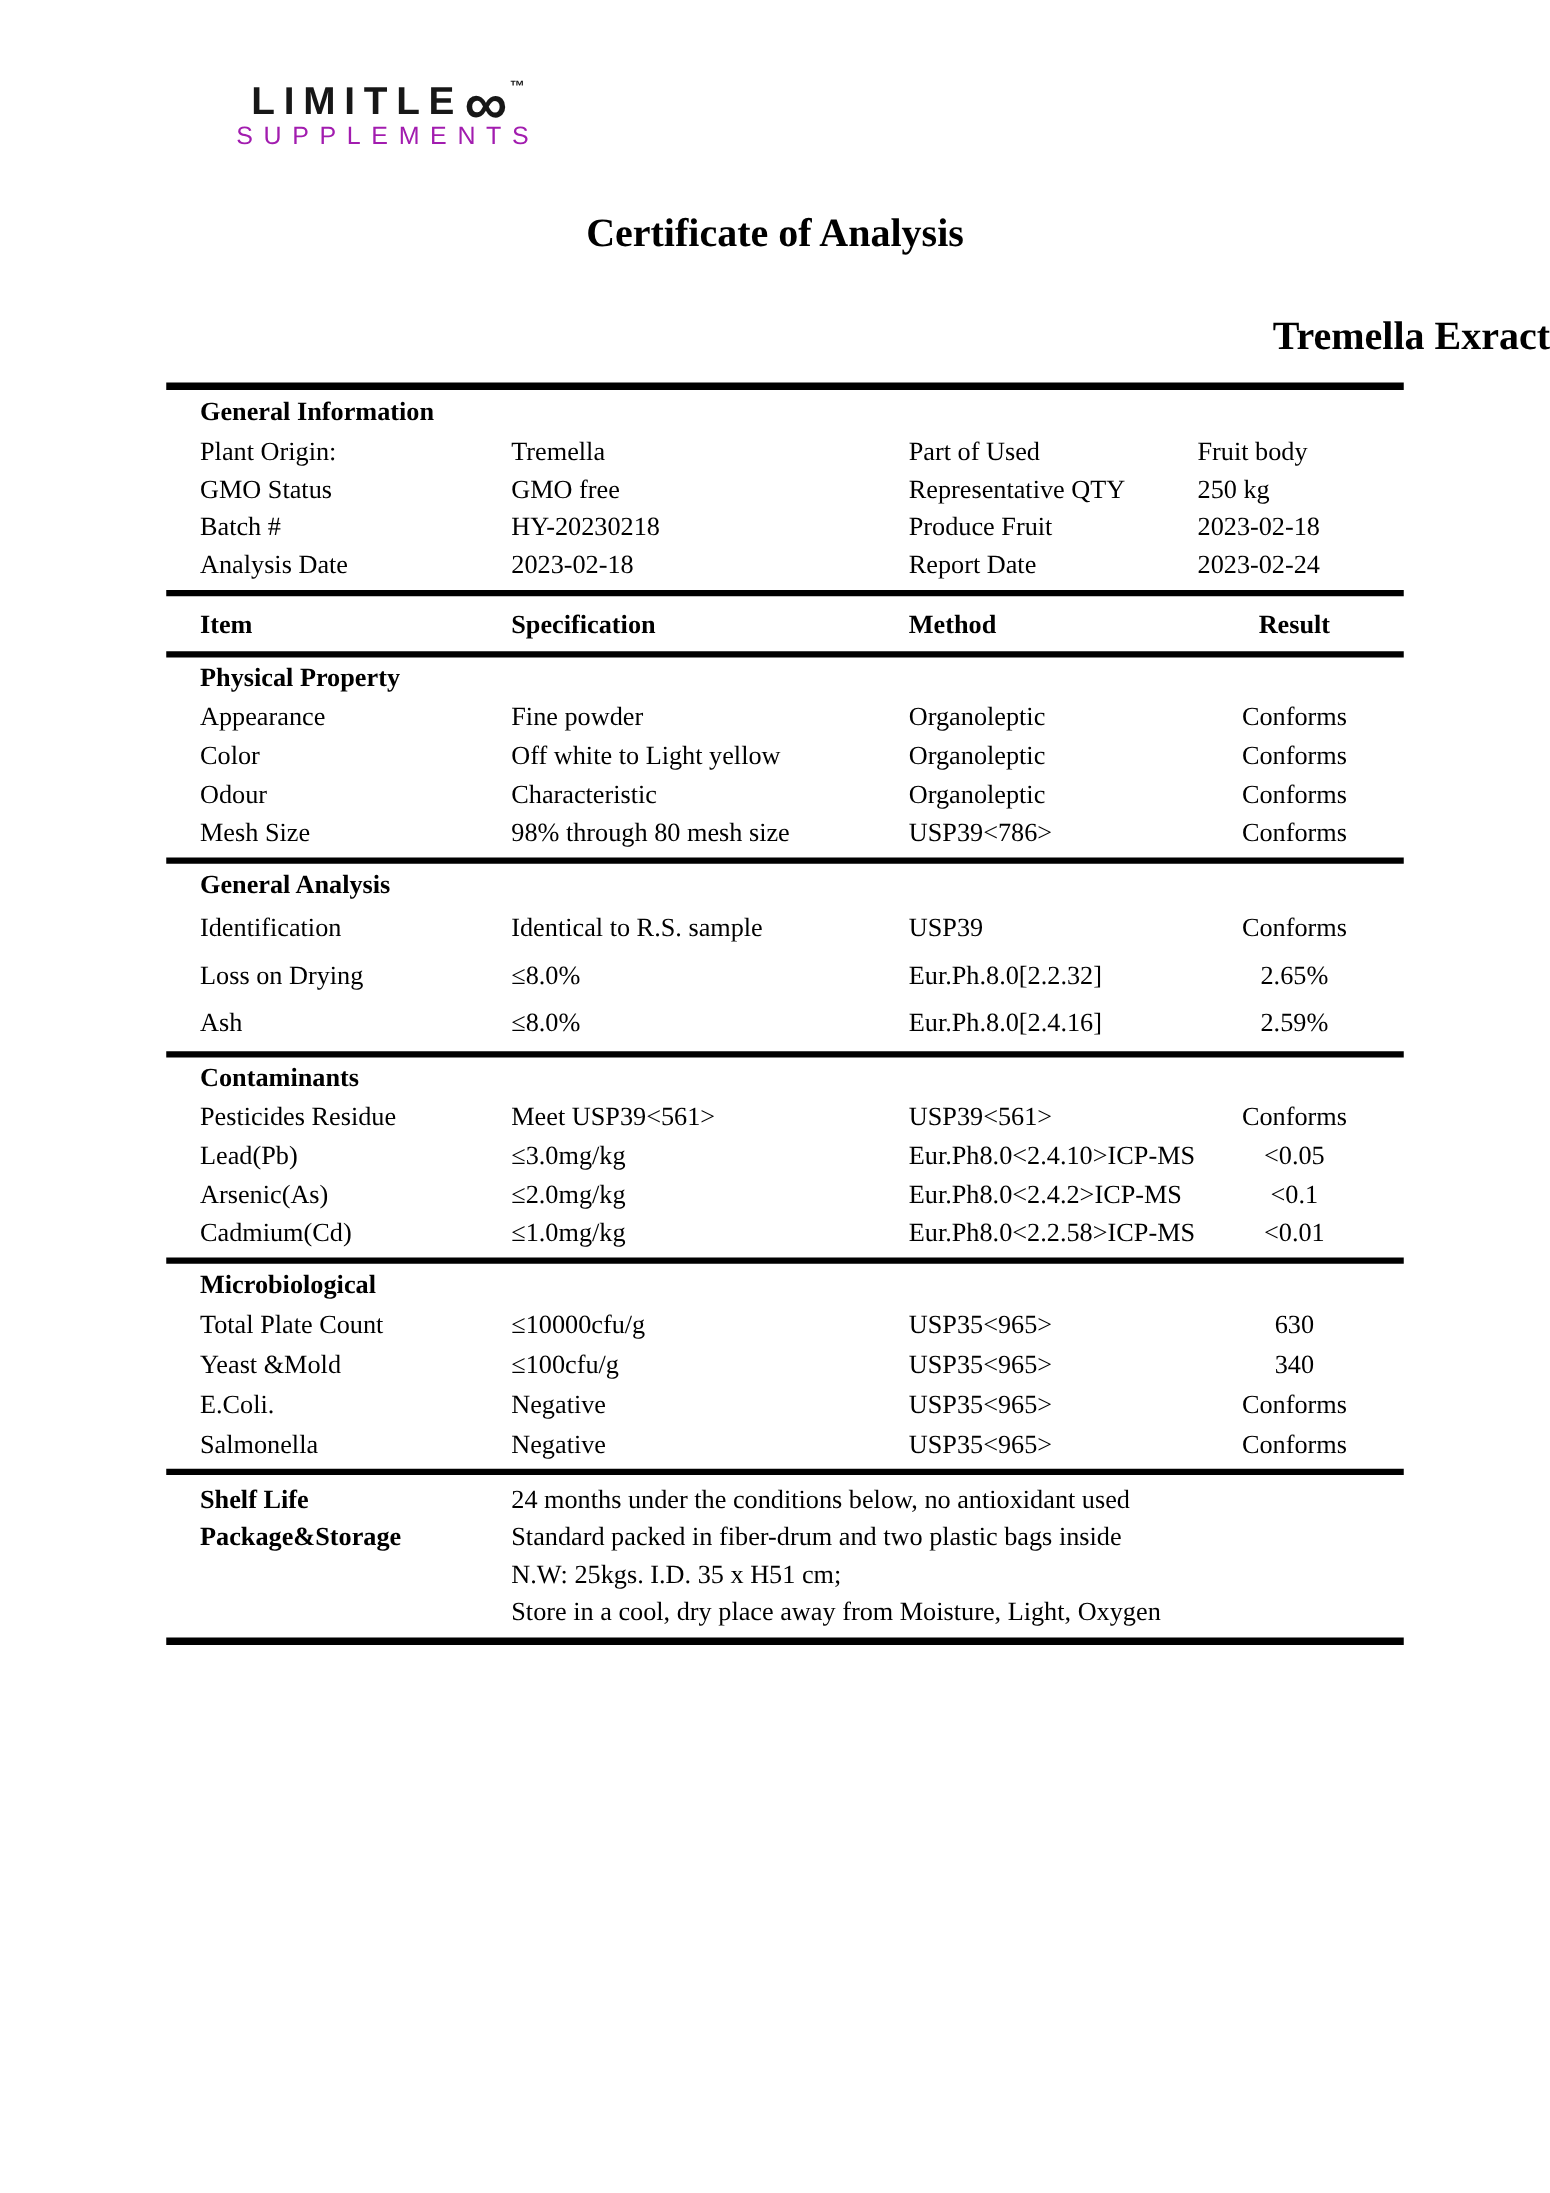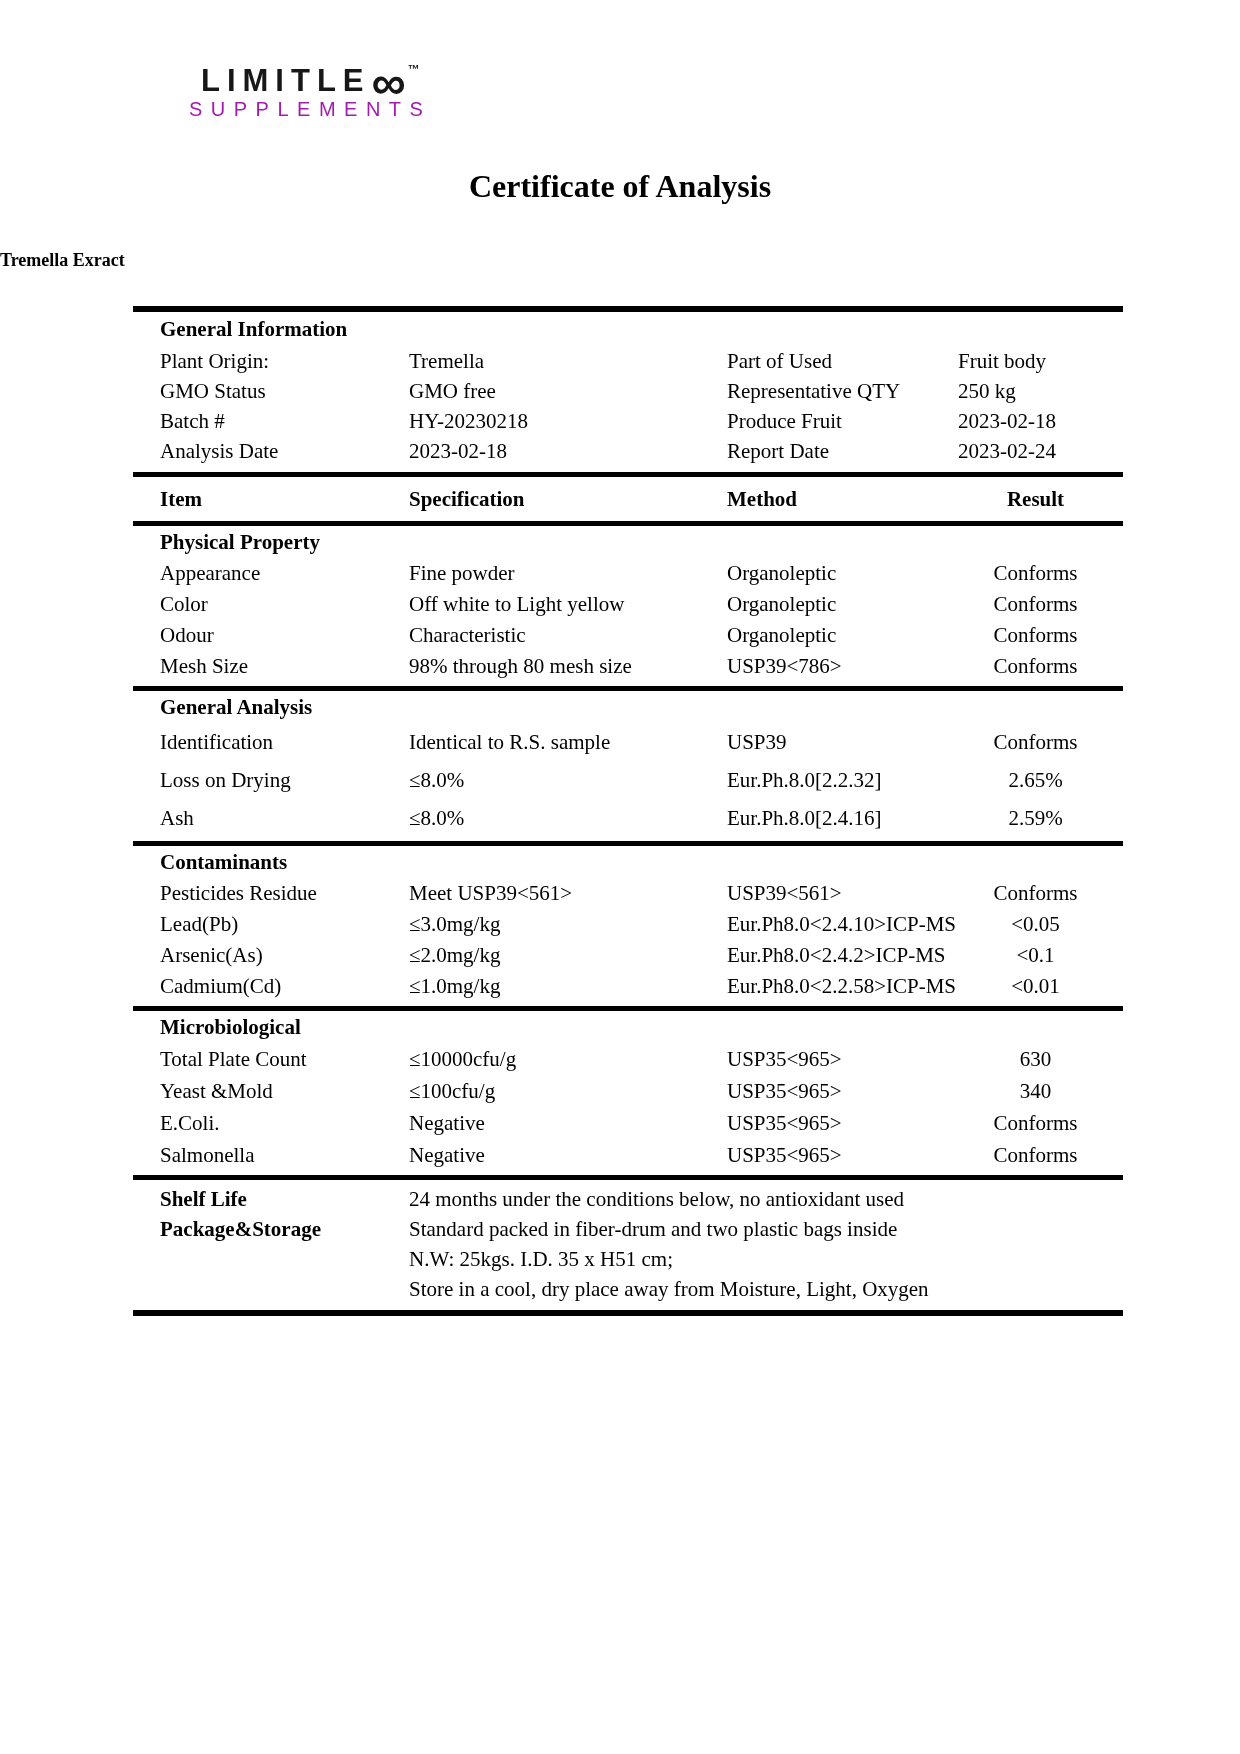--- a/index.html
+++ b/index.html
@@ -11,22 +11,22 @@
   .logo-main{font-family:"Liberation Sans",sans-serif;font-weight:700;font-size:31px;
              letter-spacing:7px;color:#171717;margin-left:12px;line-height:34px;white-space:nowrap;}
   .logo-main .inf{font-size:48px;letter-spacing:0;vertical-align:-8px;line-height:0;margin-left:1px;}
   .logo-main .tm{font-size:12px;letter-spacing:0;vertical-align:18px;margin-left:2px;}
   .logo-sub{font-family:"Liberation Sans",sans-serif;font-weight:400;font-size:20px;
             letter-spacing:8.5px;color:#a21caf;margin-top:0px;white-space:nowrap;text-align:center;}
 
   
   .title{position:absolute;top:168px;left:0;width:100%;text-align:center;
          font-size:32px;font-weight:bold;}
-  .subtitle{position:absolute;top:250px;left:0;width:100%;text-align:left;
-            font-size:18px;font-weight:bold;}
+  .subtitle{position:absolute;top:250px;left:0;width:100%;text-align:right;
+            font-size:32px;font-weight:bold;}
 
   
   .coa{position:absolute;top:306px;left:133px;width:990px;font-size:21px;}
   .rule{height:5px;background:#000;}
   .rule.thick{height:6px;}
 
   .row{display:grid;grid-template-columns:276px 318px 231px 165px;}
   .row > div:first-child{padding-left:27px;}
   .row .c4{text-align:center;padding-right:10px;}
   .row .c4left{text-align:left;}

